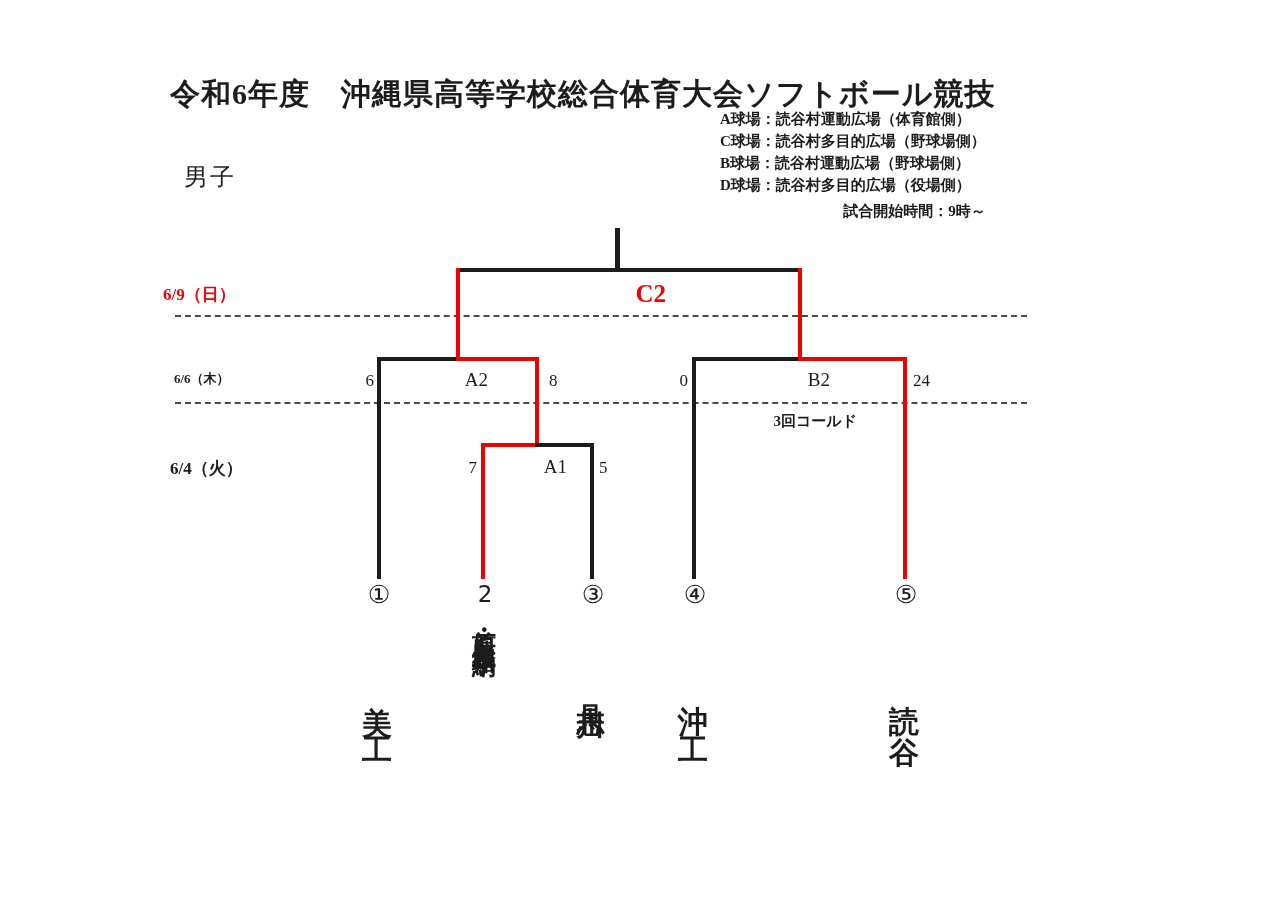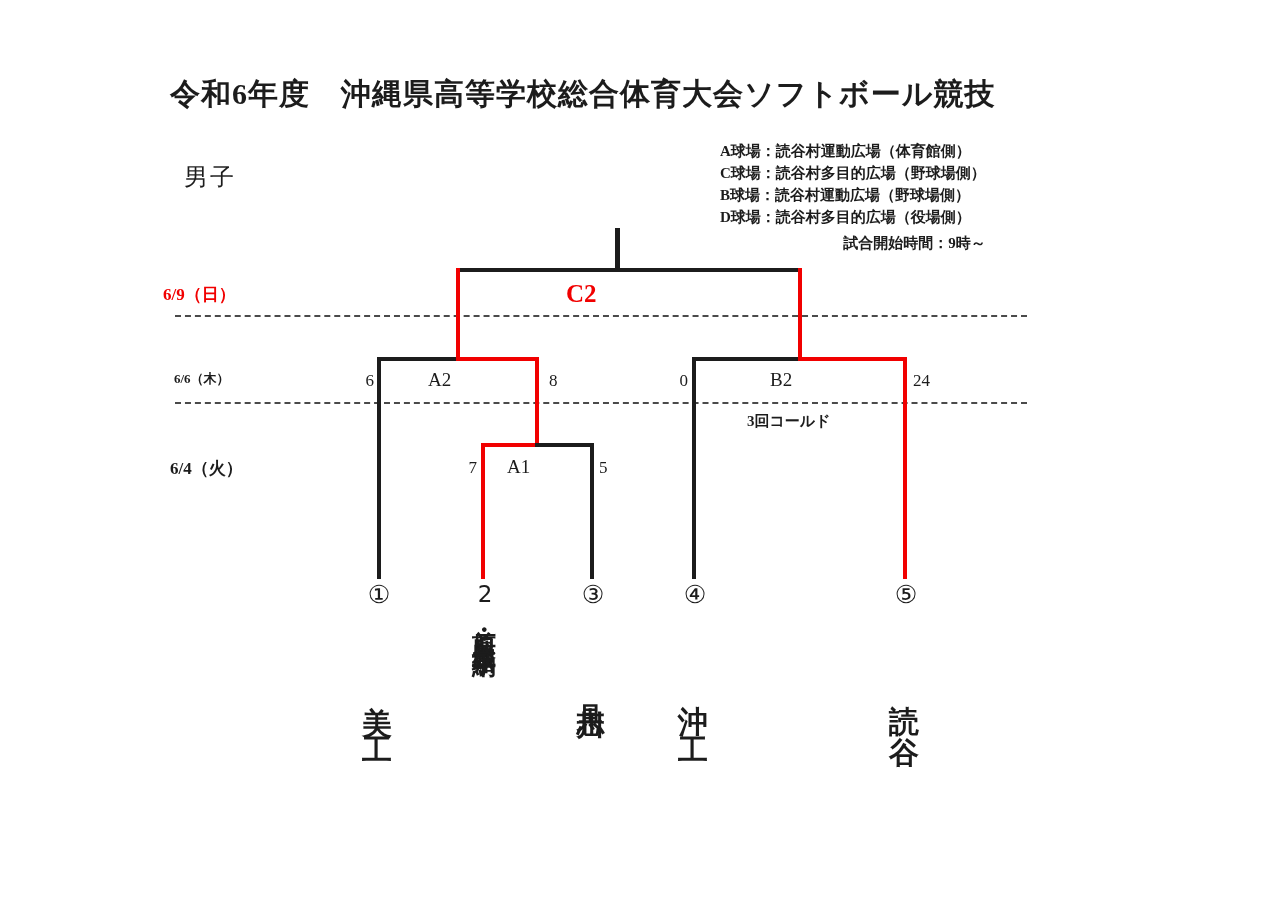--- a/index.html
+++ b/index.html
@@ -1,29 +1,29 @@
 <!DOCTYPE html>
 <html style="--line: #1c1c1c; --red: #f10000;"><head>
 <meta charset="utf-8">
 <style>
   html,body{margin:0;padding:0;background:#fff;}
   .page{position:relative;width:1280px;height:905px;background:#ffffff;overflow:hidden;
         font-family:"Liberation Serif","DejaVu Serif",serif;color:#1c1c1c;}
   .txt{position:absolute;white-space:pre;}
-  .center{text-align:left;}
+  .center{text-align:right;}
   .right{text-align:right;}
   .bold{font-weight:bold;}
   .red-text{color:var(--red,#f00000);}
   .ln{position:absolute;background:var(--line,#1c1c1c);}
   .ln.red{background:var(--red,#f00000);}
   .dash{position:absolute;height:0;border-top:2px dashed #4a4a4a;}
   .vert{position:absolute;writing-mode:vertical-rl;text-orientation:upright;
         white-space:pre;font-weight:600;}
   .seed{position:absolute;text-align:center;font-family:"DejaVu Sans","Liberation Sans",sans-serif;}
-  .venues{position:absolute;left:720px;top:108px;font-size:15px;font-weight:bold;line-height:22px;margin-top:32px;}
+  .venues{position:absolute;left:720px;top:108px;font-size:15px;font-weight:bold;line-height:22px;}
   .venues div{height:22px;}
   .venues .start{margin-top:4px;text-align:right;}
 </style>
 </head>
 <body>
 
 <div class="page">
 
   <div class="txt bold" style="left:170px;top:74px;font-size:30px;letter-spacing:1px;">令和6年度　沖縄県高等学校総合体育大会ソフトボール競技</div>
 

